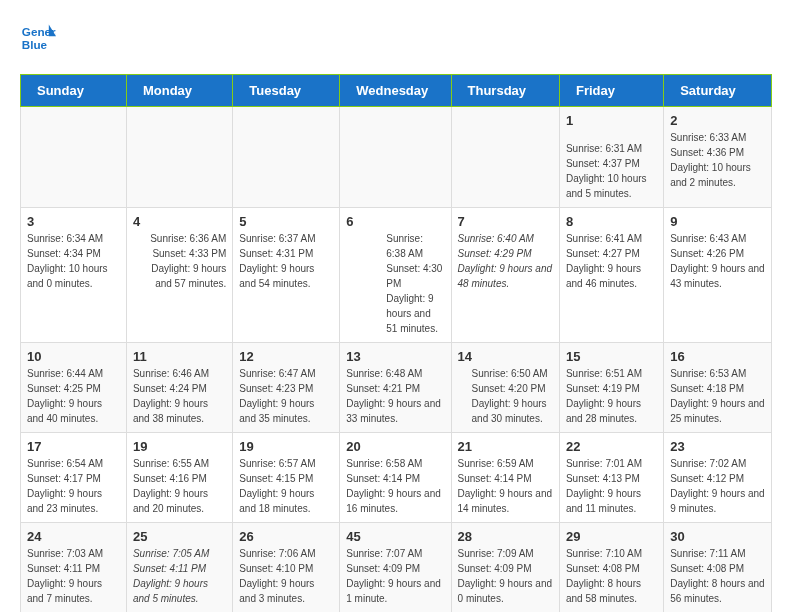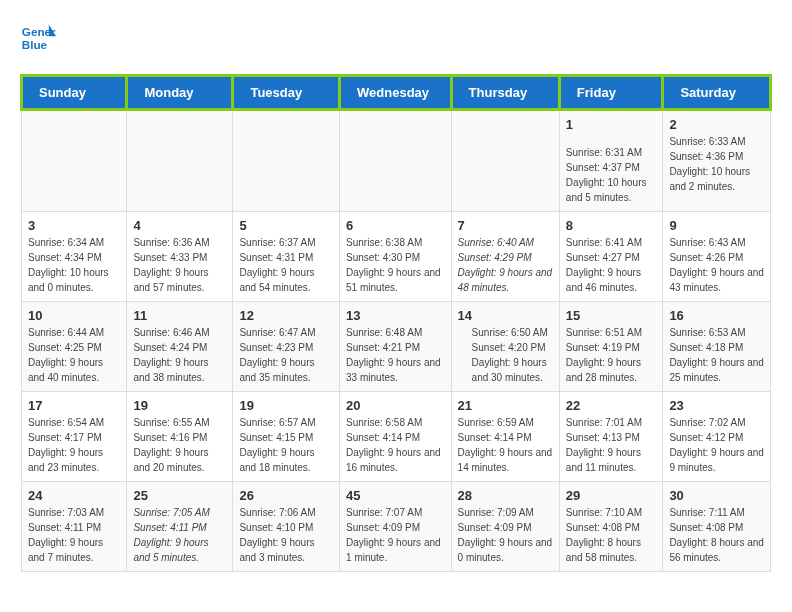--- a/index.html
+++ b/index.html
@@ -40,21 +40,21 @@
     }
     thead tr {
       background-color: #1a73c8;
       color: white;
     }
     thead th {
       padding: 8px 16px;
       font-size: 13px;
       font-weight: bold;
       text-align: left;
-      border: 3px solid #84cc16;
+      border: 1px solid #84cc16;
     }
     tbody tr {
       vertical-align: top;
     }
     tbody tr:nth-child(odd) {
       background-color: #f9f9f9;
     }
     tbody tr:nth-child(even) {
       background-color: #fff;
     }
@@ -136,33 +136,33 @@
       </tr>
       <tr>
         <td>
           <span class="day-num">3</span>
           <div class="day-info" style="white-space: pre-line;">Sunrise: 6:34 AM
 Sunset: 4:34 PM
 Daylight: 10 hours and 0 minutes.</div>
         </td>
         <td>
           <span class="day-num">4</span>
-          <div class="day-info" style="white-space: pre-line;">Sunrise: 6:36 AM
+          <div class="day-info" style="white-space: pre-line; text-align: right;">Sunrise: 6:36 AM
 Sunset: 4:33 PM
 Daylight: 9 hours and 57 minutes.</div>
         </td>
         <td>
           <span class="day-num">5</span>
           <div class="day-info" style="white-space: pre-line;">Sunrise: 6:37 AM
 Sunset: 4:31 PM
 Daylight: 9 hours and 54 minutes.</div>
         </td>
         <td>
           <span class="day-num">6</span>
-          <div class="day-info" style="white-space: pre-line;">Sunrise: 6:38 AM
+          <div class="day-info" style="white-space: pre-line; margin-left: 40px;">Sunrise: 6:38 AM
 Sunset: 4:30 PM
 Daylight: 9 hours and 51 minutes.</div>
         </td>
         <td>
           <span class="day-num">7</span>
           <div class="day-info" style="white-space: pre-line; font-style: italic;">Sunrise: 6:40 AM
 Sunset: 4:29 PM
 Daylight: 9 hours and 48 minutes.</div>
         </td>
         <td>

